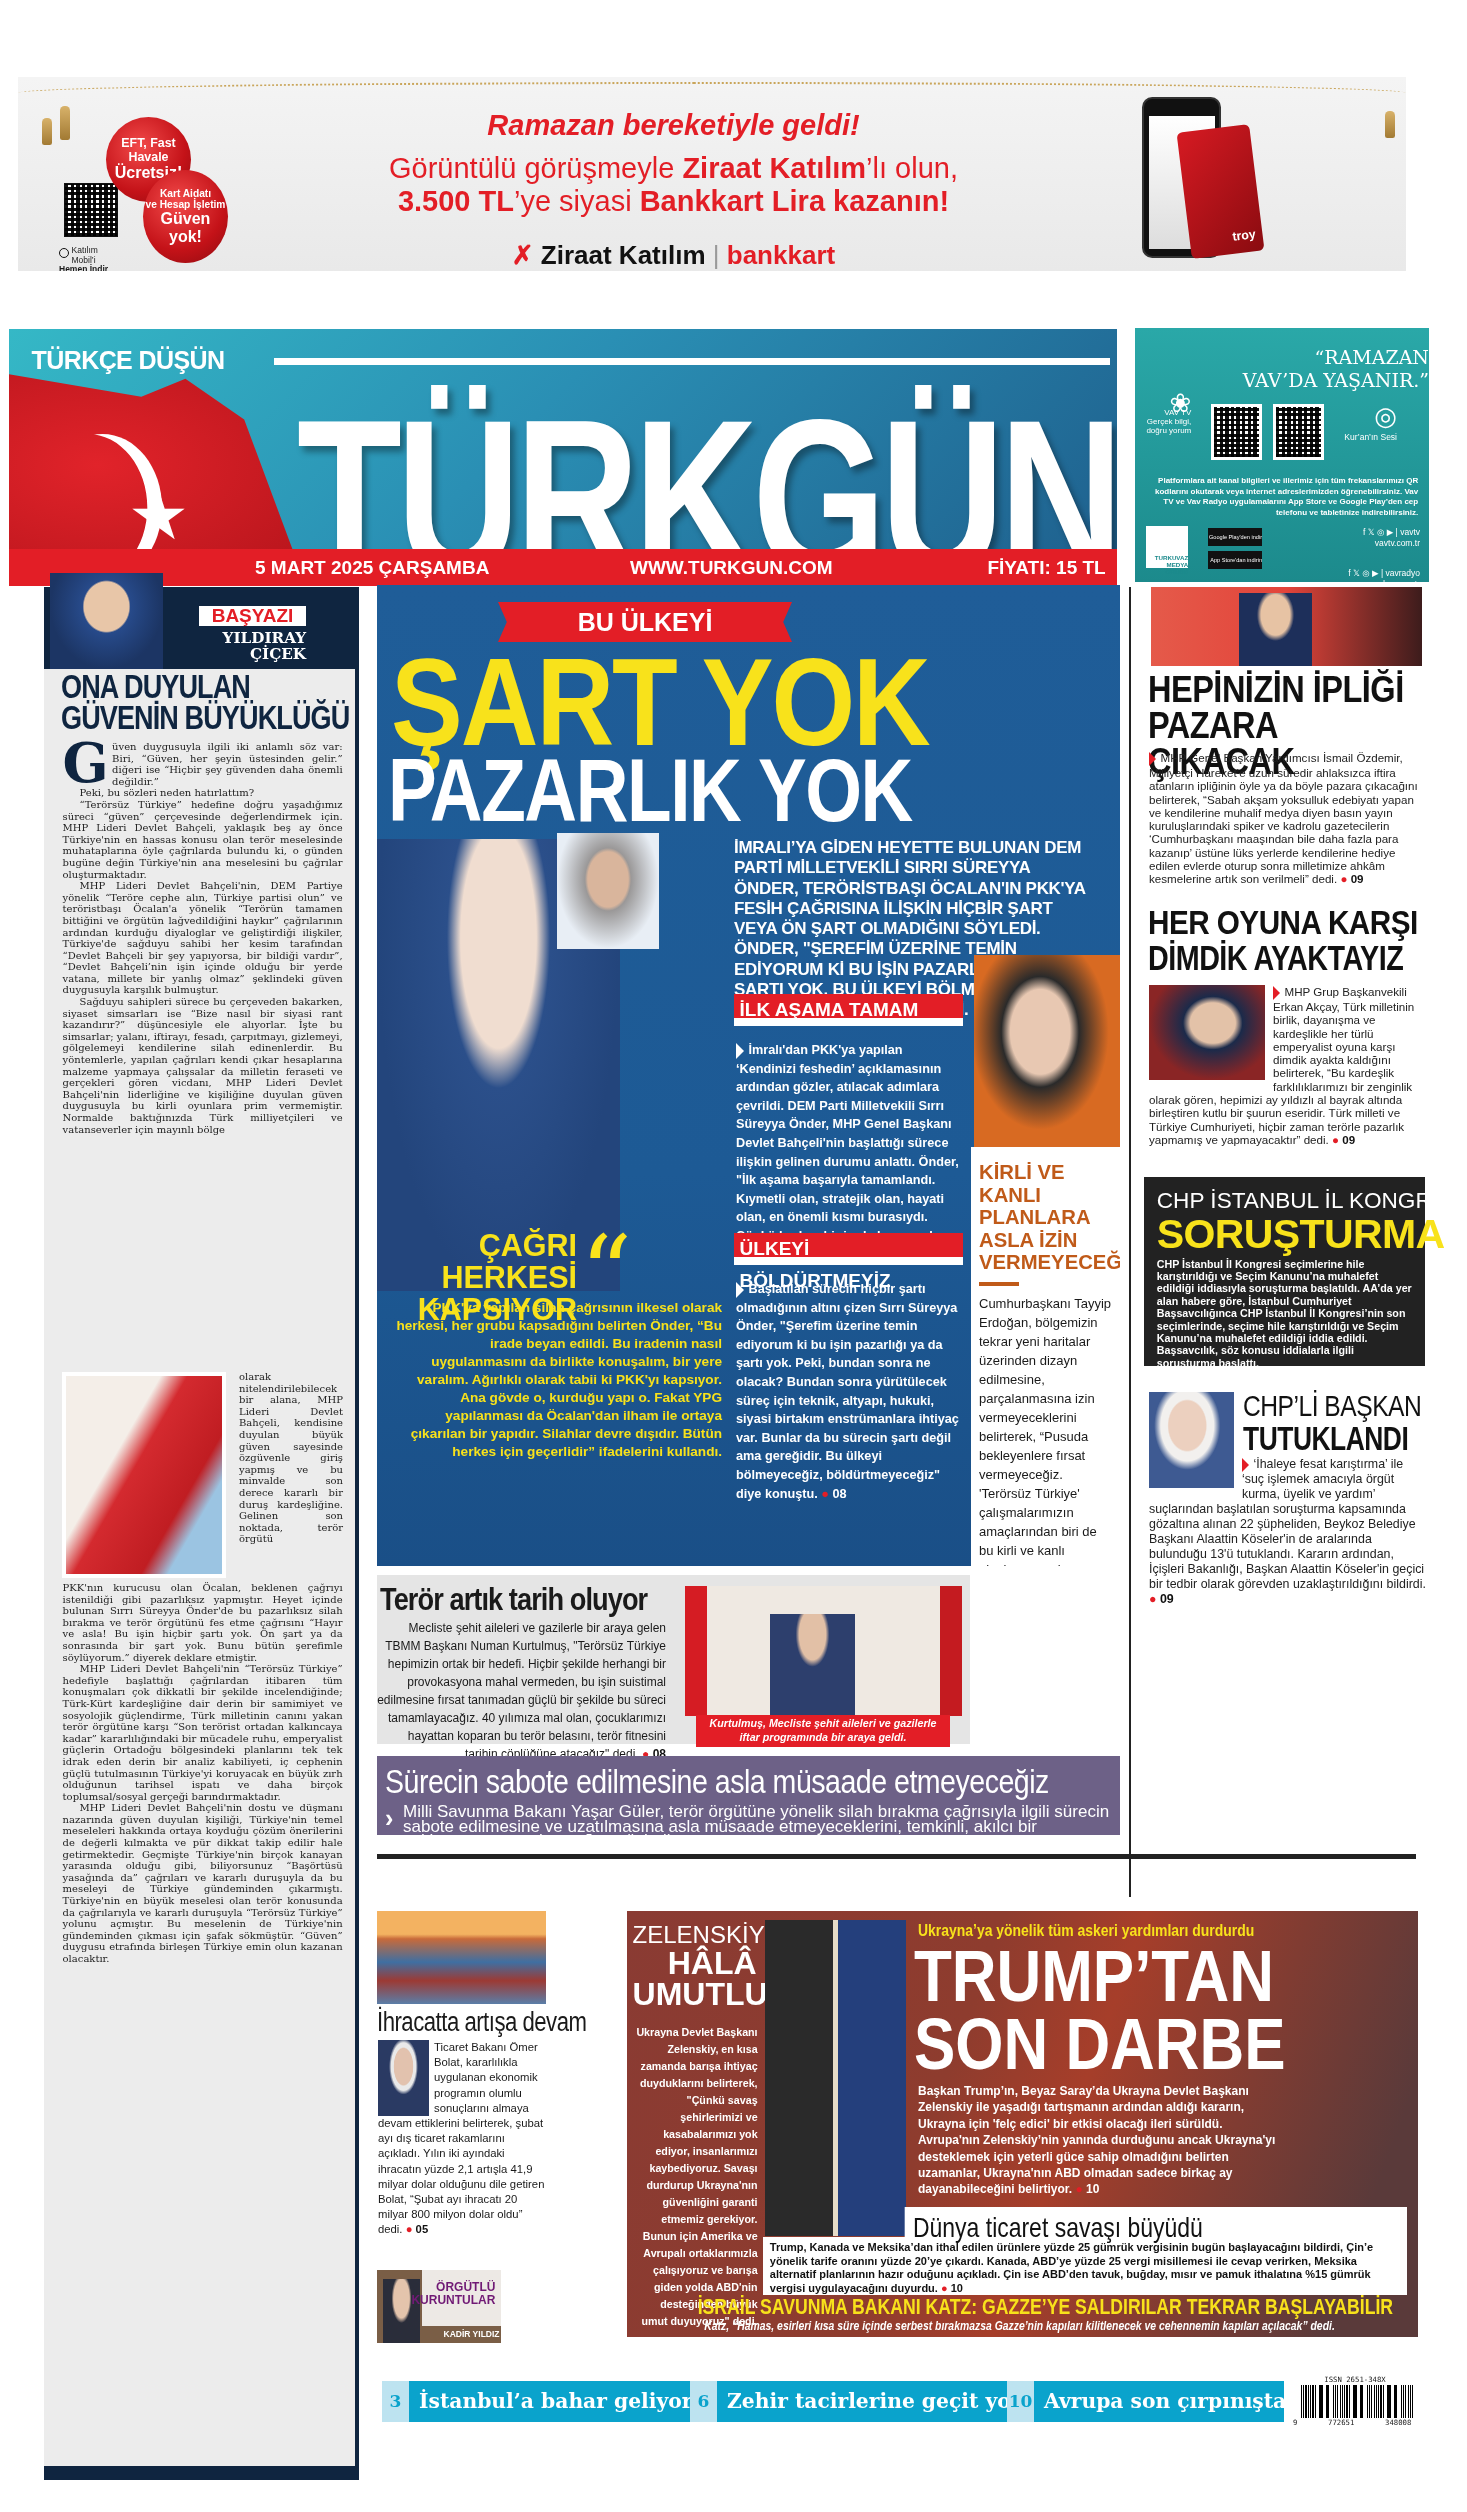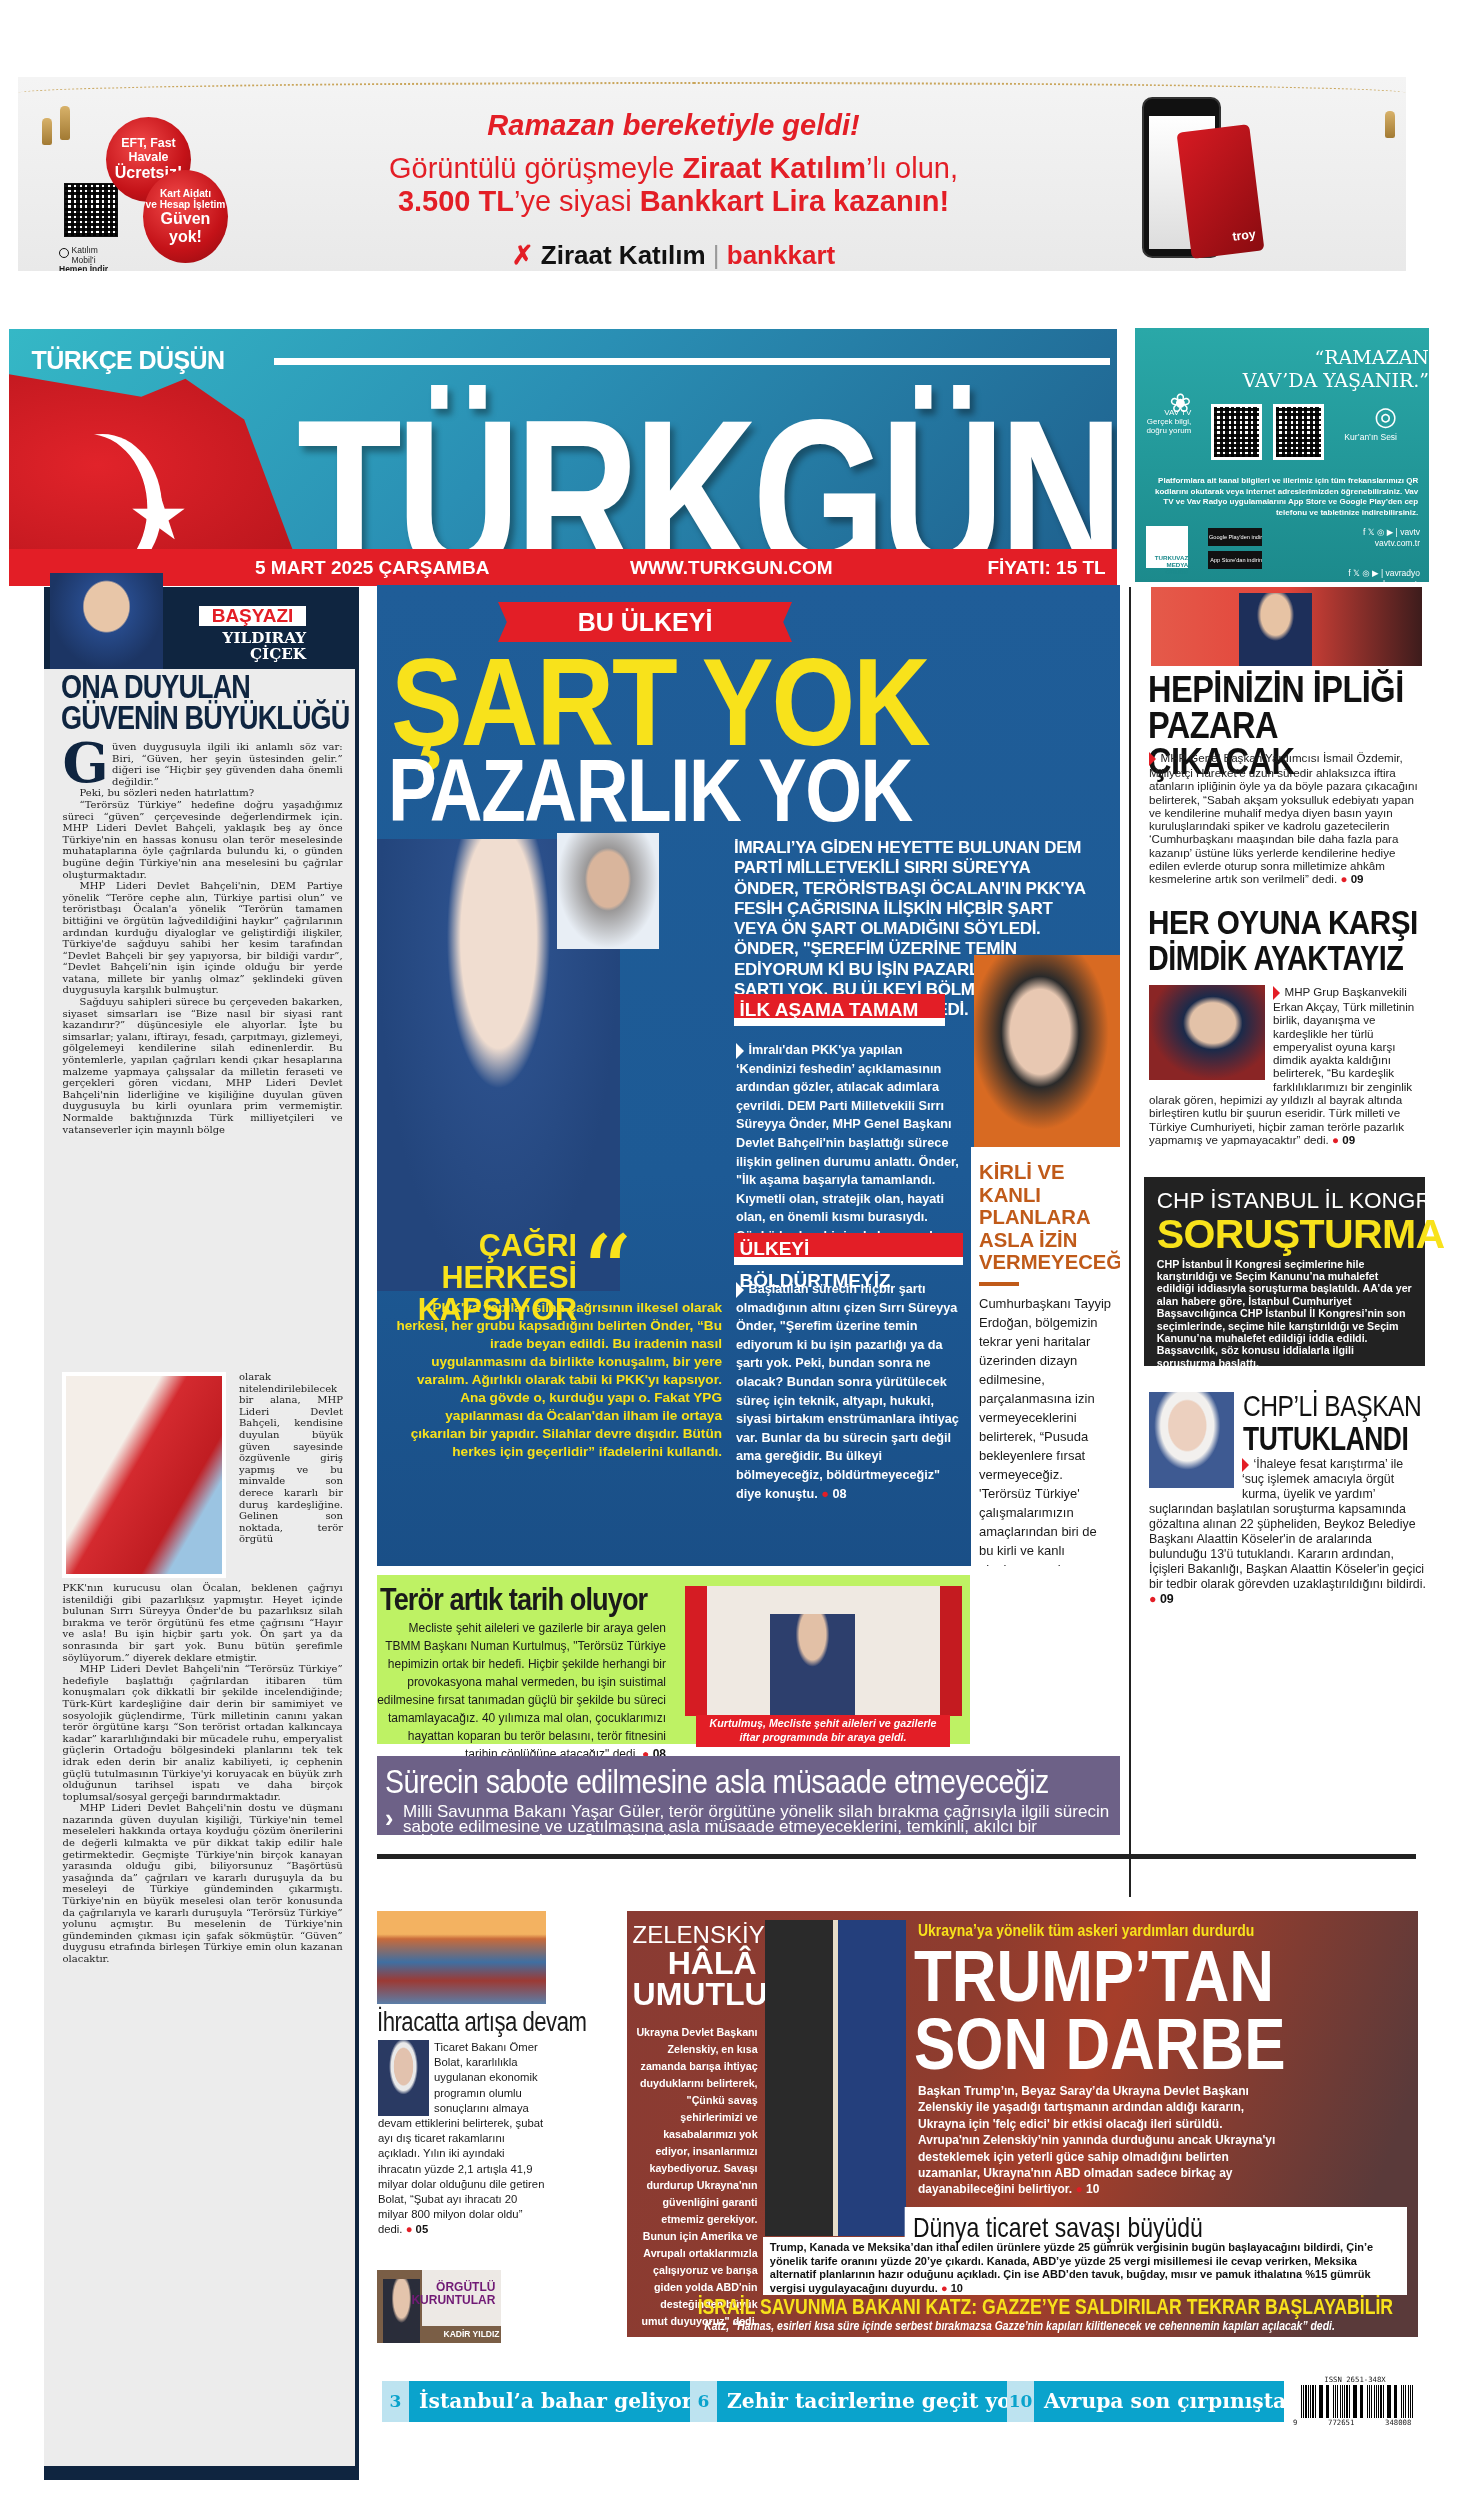--- a/index.html
+++ b/index.html
@@ -169,37 +169,37 @@
   </div>
 </div>
 
 <div id="main" class="abs">
   <div id="kicker">BU ÜLKEYİ  BÖLDÜRTMEYECEĞİZ!</div>
   <div id="h1a">ŞART YOK</div>
   <div id="h1b">PAZARLIK YOK</div>
   <div class="photo" style="left:0;top:254px;width:243px;height:452px;background:radial-gradient(ellipse at 50% 22%,#f0ddd0 0 22%,#2b4f8a 30%,#23457c 70%)"></div>
   <div class="photo" style="left:180px;top:248px;width:102px;height:116px;background:radial-gradient(ellipse at 50% 40%,#d9b59c 0 28%,#9a9898 32%,#e8eef5 70%)"></div>
   <div class="mainlead">İMRALI’YA GİDEN HEYETTE BULUNAN DEM PARTİ MİLLETVEKİLİ SIRRI SÜREYYA ÖNDER, TERÖRİSTBAŞI ÖCALAN'IN PKK'YA FESİH ÇAĞRISINA İLİŞKİN HİÇBİR ŞART VEYA ÖN ŞART OLMADIĞINI SÖYLEDİ. ÖNDER, "ŞEREFİM ÜZERİNE TEMİN EDİYORUM Kİ BU İŞİN PAZARLIĞI YA DA ŞARTI YOK. BU ÜLKEYİ BÖLMEYECEĞİZ, BÖLDÜRTMEYECEĞİZ" DEDİ.</div>
-  <div class="redbar" style="left:357px;top:409px;width:211px">İLK AŞAMA TAMAM</div>
+  <div class="redbar" style="left:357px;top:409px;width:229px">İLK AŞAMA TAMAM</div>
   <div class="mainbody" style="left:359px;top:456px;width:223px"><span class="arrow"></span><span>İmralı'dan PKK'ya yapılan ‘Kendinizi feshedin’ açıklamasının ardından gözler, atılacak adımlara çevrildi. DEM Parti Milletvekili Sırrı Süreyya Önder, MHP Genel Başkanı Devlet Bahçeli'nin başlattığı sürece ilişkin gelinen durumu anlattı. Önder, "İlk aşama başarıyla tamamlandı. Kıymetli olan, stratejik olan, hayati olan, en önemli kısmı burasıydı. Çünkü herkes bir irade beyanında bulundu" dedi.</span></div>
   <div class="redbar" style="left:357px;top:648px;width:229px">ÜLKEYİ BÖLDÜRTMEYİZ</div>
   <div class="mainbody" style="left:359px;top:695px;width:223px"><span class="arrow"></span><span>Başlatılan sürecin hiçbir şartı olmadığının altını çizen Sırrı Süreyya Önder, "Şerefim üzerine temin ediyorum ki bu işin pazarlığı ya da şartı yok. Peki, bundan sonra ne olacak? Bundan sonra yürütülecek süreç için teknik, altyapı, hukuki, siyasi birtakım enstrümanlara ihtiyaç var. Bunlar da bu sürecin şartı değil ama gereğidir. Bu ülkeyi bölmeyeceğiz, böldürtmeyeceğiz" diye konuştu.</span> <span class="ref">● <b style="color:#fff">08</b></span></div>
   <div class="abs" style="left:14px;top:644px;width:186px;color:#f8e21b;font-weight:900;font-size:30.5px;line-height:32px;text-align:right">ÇAĞRI HERKESİ KAPSIYOR</div>
   <div class="abs" style="left:203px;top:638px;color:#f8e21b;font-size:102px;line-height:1;font-family:'DejaVu Serif',serif">“</div>
   <div class="mainbody" style="left:17px;top:714px;width:328px;color:#f8e21b;text-align:right;font-size:13.6px;line-height:18px">PKK'ya yapılan silah çağrısının ilkesel olarak herkesi, her grubu kapsadığını belirten Önder, “Bu irade beyan edildi. Bu iradenin nasıl uygulanmasını da birlikte konuşalım, bir yere varalım. Ağırlıklı olarak tabii ki PKK'yı kapsıyor. Ana gövde o, kurduğu yapı o. Fakat YPG yapılanması da Öcalan'dan ilham ile ortaya çıkarılan bir yapıdır. Silahlar devre dışıdır. Bütün herkes için geçerlidir” ifadelerini kullandı.</div>
   <div class="photo" style="left:597px;top:370px;width:147px;height:192px;background:radial-gradient(ellipse at 45% 40%,#e8c8b2 0 26%,#2a2a2a 34%,#d86a22 60%)"></div>
   <div class="abs" style="left:594px;top:562px;width:149px;height:419px;background:#fff;padding:14px 8px">
     <div style="color:#c05a19;font-weight:900;font-size:20.3px;line-height:22.6px">KİRLİ VE KANLI PLANLARA ASLA İZİN VERMEYECEĞİZ</div>
     <div style="width:40px;height:4.5px;background:#c05a19;margin:8px 0"></div>
     <div class="cond" style="font-size:13px;line-height:19px"><span>Cumhurbaşkanı Tayyip Erdoğan, bölgemizin tekrar yeni haritalar üzerinden dizayn edilmesine, parçalanmasına izin vermeyeceklerini belirterek, “Pusuda bekleyenlere fırsat vermeyeceğiz. 'Terörsüz Türkiye' çalışmalarımızın amaçlarından biri de bu kirli ve kanlı planlara engel olmaktır. Ne ülkemizin, ne bölgemizin geleceğinde teröre yer yok. Kimse sonu hüsranla bitecek ham hayaller peşinde koşmasın” dedi.</span> </div>
   </div>
 
 </div>
 
-<div class="abs" style="left:377px;top:1575px;width:593px;height:169px;background:#bef264">
+<div class="abs" style="left:377px;top:1575px;width:593px;height:169px;background:#e5e5e5">
   <div style="position:absolute;left:3.4px;top:5.6px;font-size:32px;font-weight:bold;letter-spacing:-1.1px;transform:scaleX(.85);transform-origin:left top;white-space:nowrap">Terör artık tarih oluyor</div>
   <div class="cond" style="position:absolute;left:3.4px;top:45px;width:113px;width:113px;font-size:12.4px;line-height:18px;text-align:right;width:113px"></div>
   <div class="cond" style="position:absolute;left:3.4px;top:45px;width:113px"></div>
   <div class="cond" style="position:absolute;left:3.4px;top:45px;width:113px"></div>
   <div class="cond" style="position:absolute;left:3.4px;top:46px;width:113px"></div>
   <div class="cond" style="position:absolute;left:3.4px;top:45px;width:113px"></div>
   <div class="cond" style="position:absolute;left:3.4px;top:45px;width:113px"></div>
   <div class="cond" style="position:absolute;left:0;top:45px;width:113px"></div>
   <div class="cond" style="position:absolute;left:3.4px;top:45px;width:113px"></div>
   <div class="cond" style="position:absolute;left:3.4px;top:45px;width:113px"></div>

